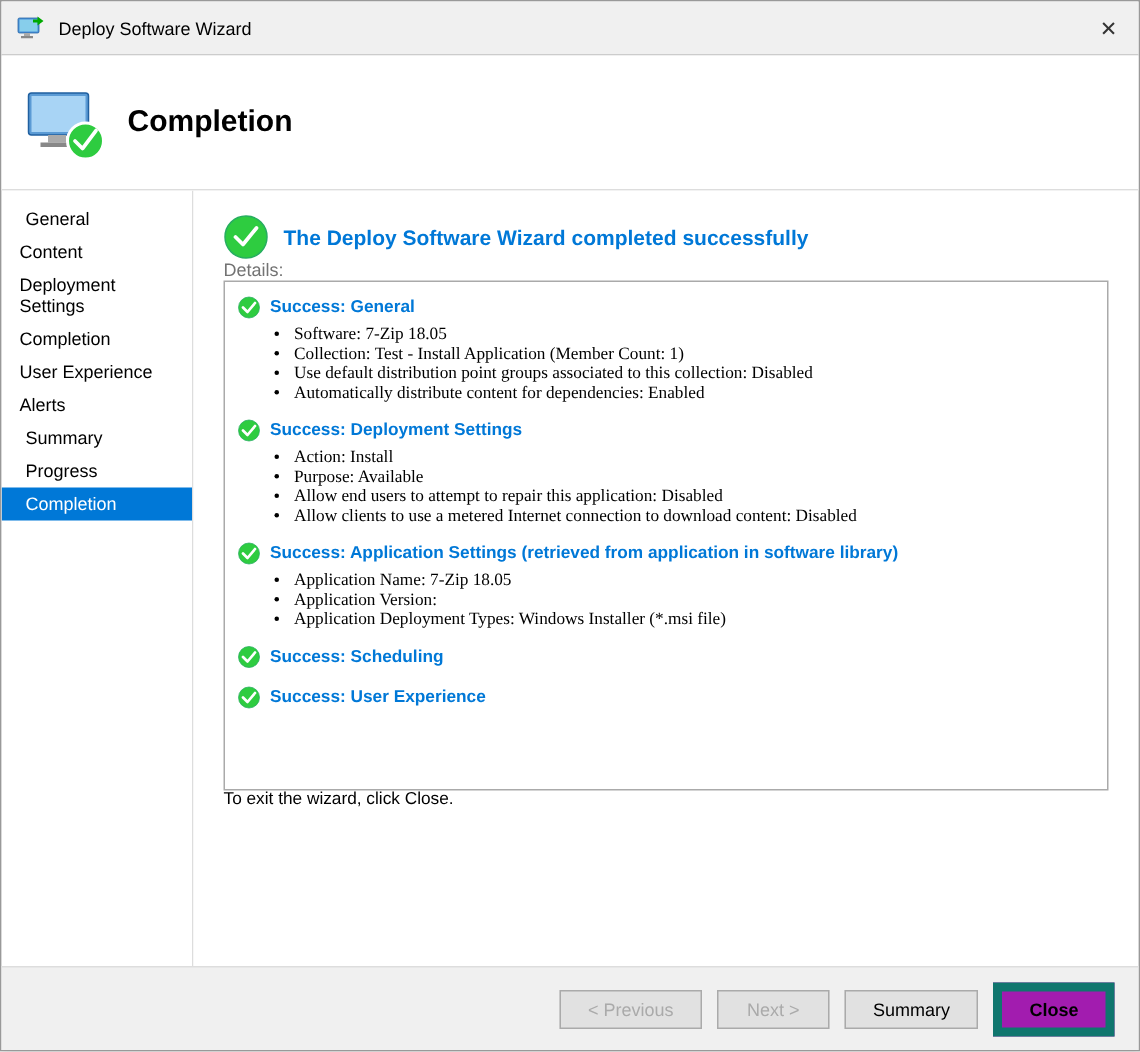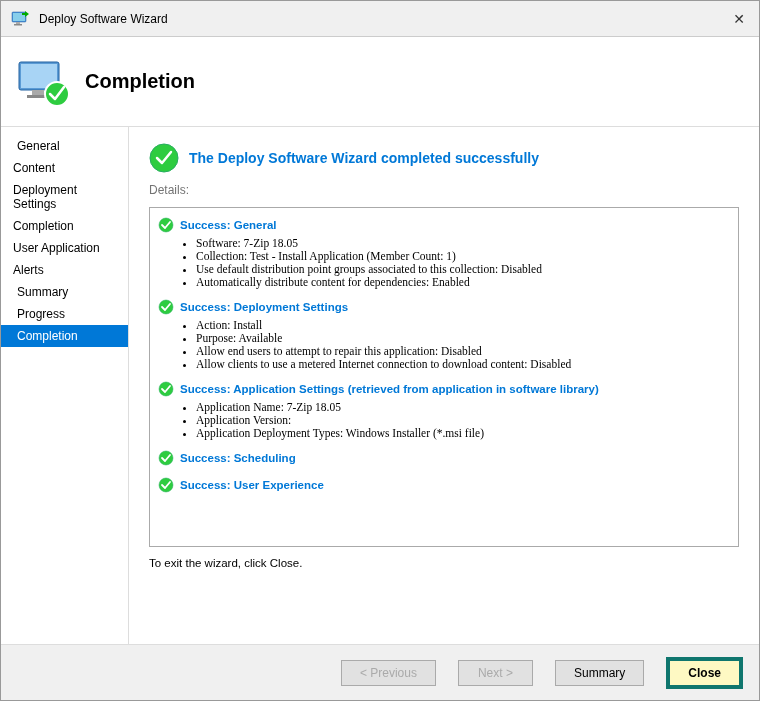--- a/index.html
+++ b/index.html
@@ -104,21 +104,20 @@
       color: #000;
       cursor: default;
     }
     .main-panel {
       flex: 1;
       padding: 16px 20px;
       overflow-y: auto;
       background: #fff;
       display: flex;
       flex-direction: column;
-      gap: 10px;
     }
     .success-header {
       display: flex;
       align-items: center;
       gap: 10px;
     }
     .success-icon {
       width: 30px;
       height: 30px;
       flex-shrink: 0;
@@ -179,41 +178,41 @@
     .footer-note {
       font-size: 11.5px;
       color: #000;
     }
     .footer-buttons {
       border-top: 1px solid #ddd;
       background: #f0f0f0;
       padding: 12px 16px;
       display: flex;
       justify-content: flex-end;
-      gap: 22px;
+      gap: 10px;
       height: 56px;
       align-items: center;
     }
     .btn {
       padding: 5px 18px;
       font-size: 12px;
       border: 1px solid #aaa;
       background: #e1e1e1;
       cursor: pointer;
       min-width: 75px;
       color: #000;
       font-family: 'Segoe UI', Tahoma, sans-serif;
     }
     .btn:disabled {
       color: #aaa;
       cursor: default;
     }
     .btn-primary {
-      background: #fef9c3;
-      border: 4px solid #0f766e;
+      background: #a21caf;
+      border: 6px solid #0f766e;
       color: #000;
       font-weight: 600;
     }
   </style>
 </head>
 <body>
 
 <div class="window">
 
   <div class="title-bar">
@@ -246,21 +245,21 @@
     <span class="header-title">Completion</span>
   </div>
 
   <div class="content-area">
 
     <div class="sidebar">
       <div class="sidebar-item section-header">General</div>
       <div class="sidebar-item sub">Content</div>
       <div class="sidebar-item sub">Deployment Settings</div>
       <div class="sidebar-item sub">Completion</div>
-      <div class="sidebar-item sub">User Application</div>
+      <div class="sidebar-item sub">User Experience</div>
       <div class="sidebar-item sub">Alerts</div>
       <div class="sidebar-item">Summary</div>
       <div class="sidebar-item">Progress</div>
       <div class="sidebar-item active">Completion</div>
     </div>
 
     <div class="main-panel">
       <div class="success-header">
 
         <svg class="success-icon" viewBox="0 0 30 30" xmlns="http://www.w3.org/2000/svg">

